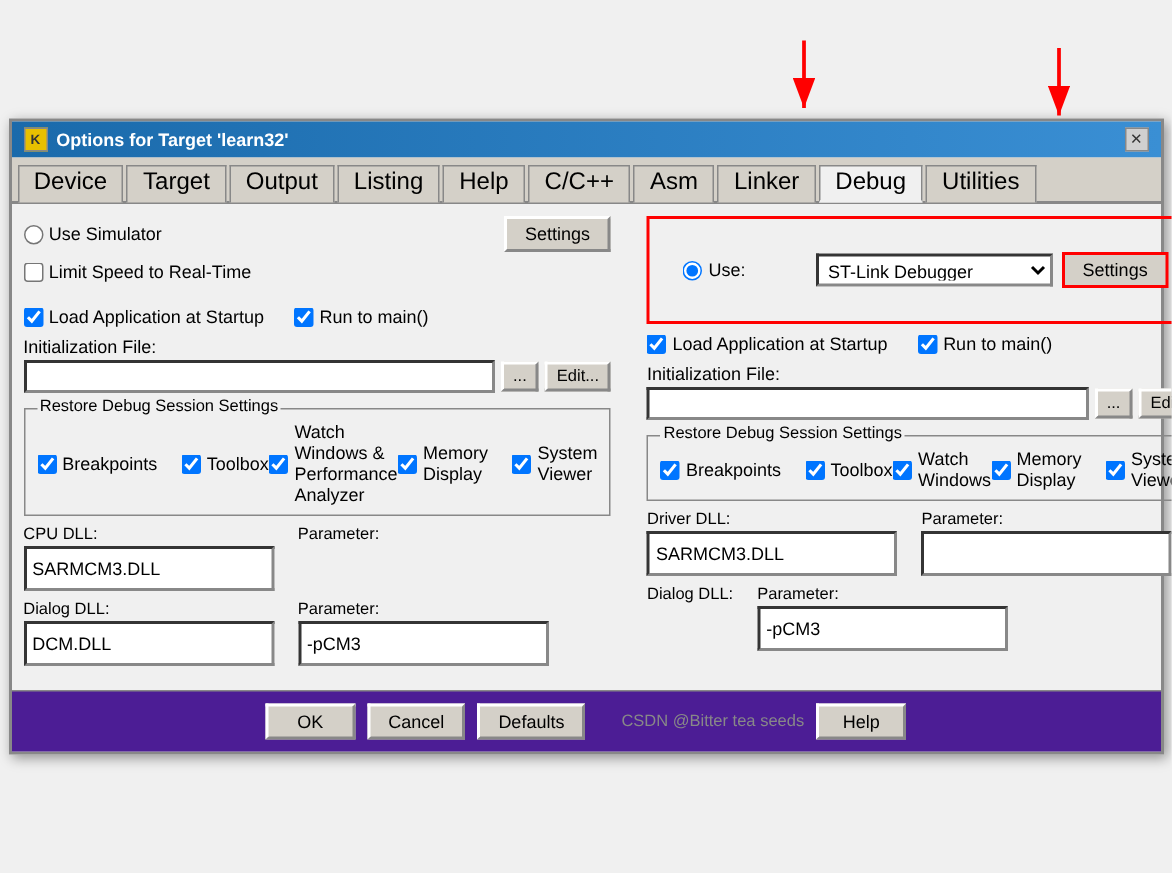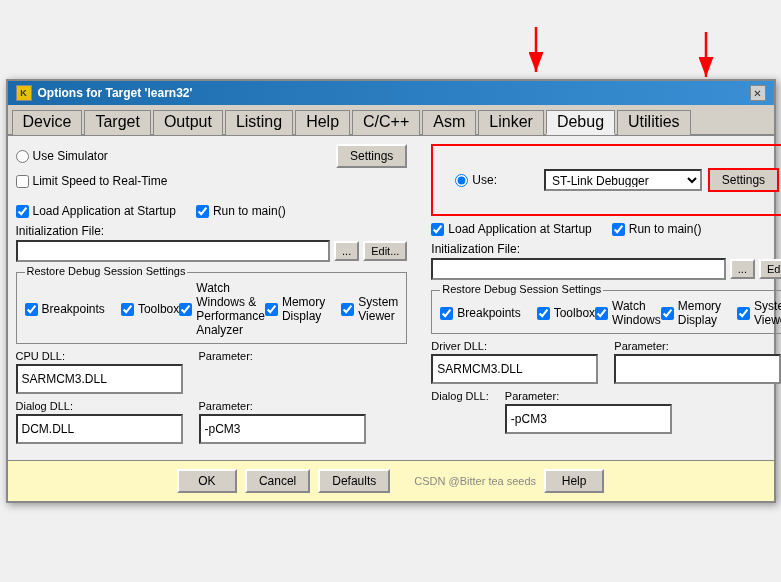--- a/index.html
+++ b/index.html
@@ -234,21 +234,21 @@
       font-size: 11px;
     }
     
     .bottom-bar {
       display: flex;
       justify-content: center;
       align-items: center;
       gap: 8px;
       padding: 8px;
       border-top: 1px solid #888;
-      background: #fef9c3;
+      background: #4c1d95;
     }
     .watermark {
       font-size: 11px;
       color: #888;
       margin-left: 16px;
     }
     .section-divider {
       width: 1px;
       background: #888;
       margin: 0 4px;

